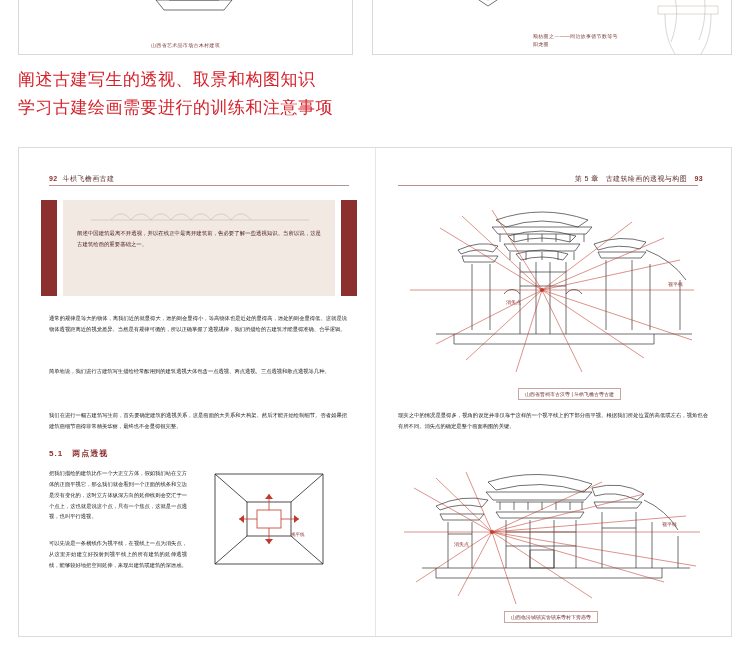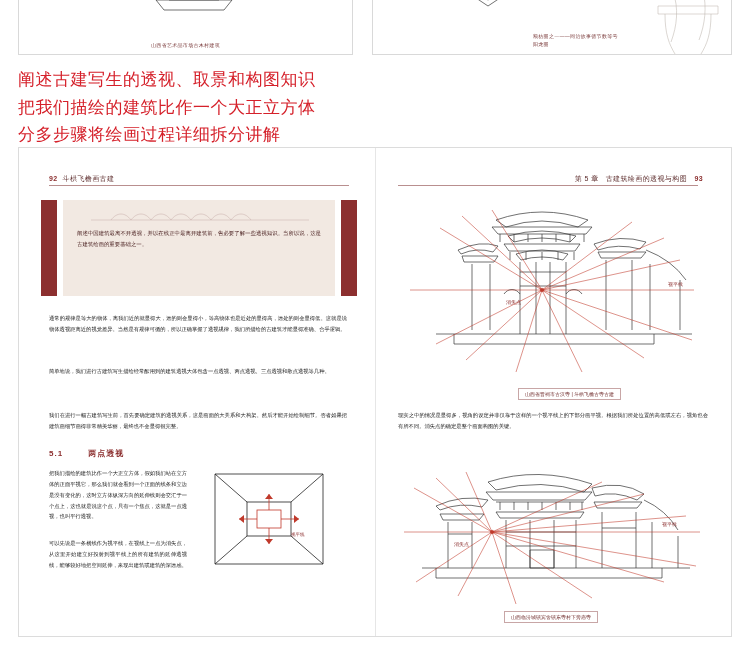--- a/index.html
+++ b/index.html
@@ -165,21 +165,21 @@
 
   .section-head {
     position: absolute;
     left: 30px;
     top: 300px;
     font-size: 8px;
     color: #8c2f2f;
     font-weight: bold;
     letter-spacing: 1px;
   }
-  .section-head .num { margin-right: 25px; }
+  .section-head .num { margin-right: 9px; }
 
   .bl4 { left: 30px; top: 320px; width: 138px; }
   .bl5 { left: 30px; top: 390px; width: 138px; }
 
   
   .cube-wrap {
     position: absolute;
     left: 176px;
     top: 318px;
     width: 152px;
@@ -256,22 +256,21 @@
     </svg>
     <div class="top-caption r">
       <span>额枋图之一——同治故事德节数等号</span><br>
       <span>阳龙图</span>
     </div>
   </div>
 </div>
 
 <div class="headline">
   <div>阐述古建写生的透视、取景和构图知识</div>
-  <div>把我们描绘的建筑比作一个大正立方体</div>
-  <div>分多步骤将绘画过程详细拆分讲解</div>
+  <div>学习古建绘画需要进行的训练和注意事项</div>
 </div>
 
 <div class="spread">
 
   <div class="page left">
 
     <div class="runhead l">
       <span class="folio">92</span><span>斗栱飞檐画古建</span>
     </div>
     <div class="rule l"></div>

